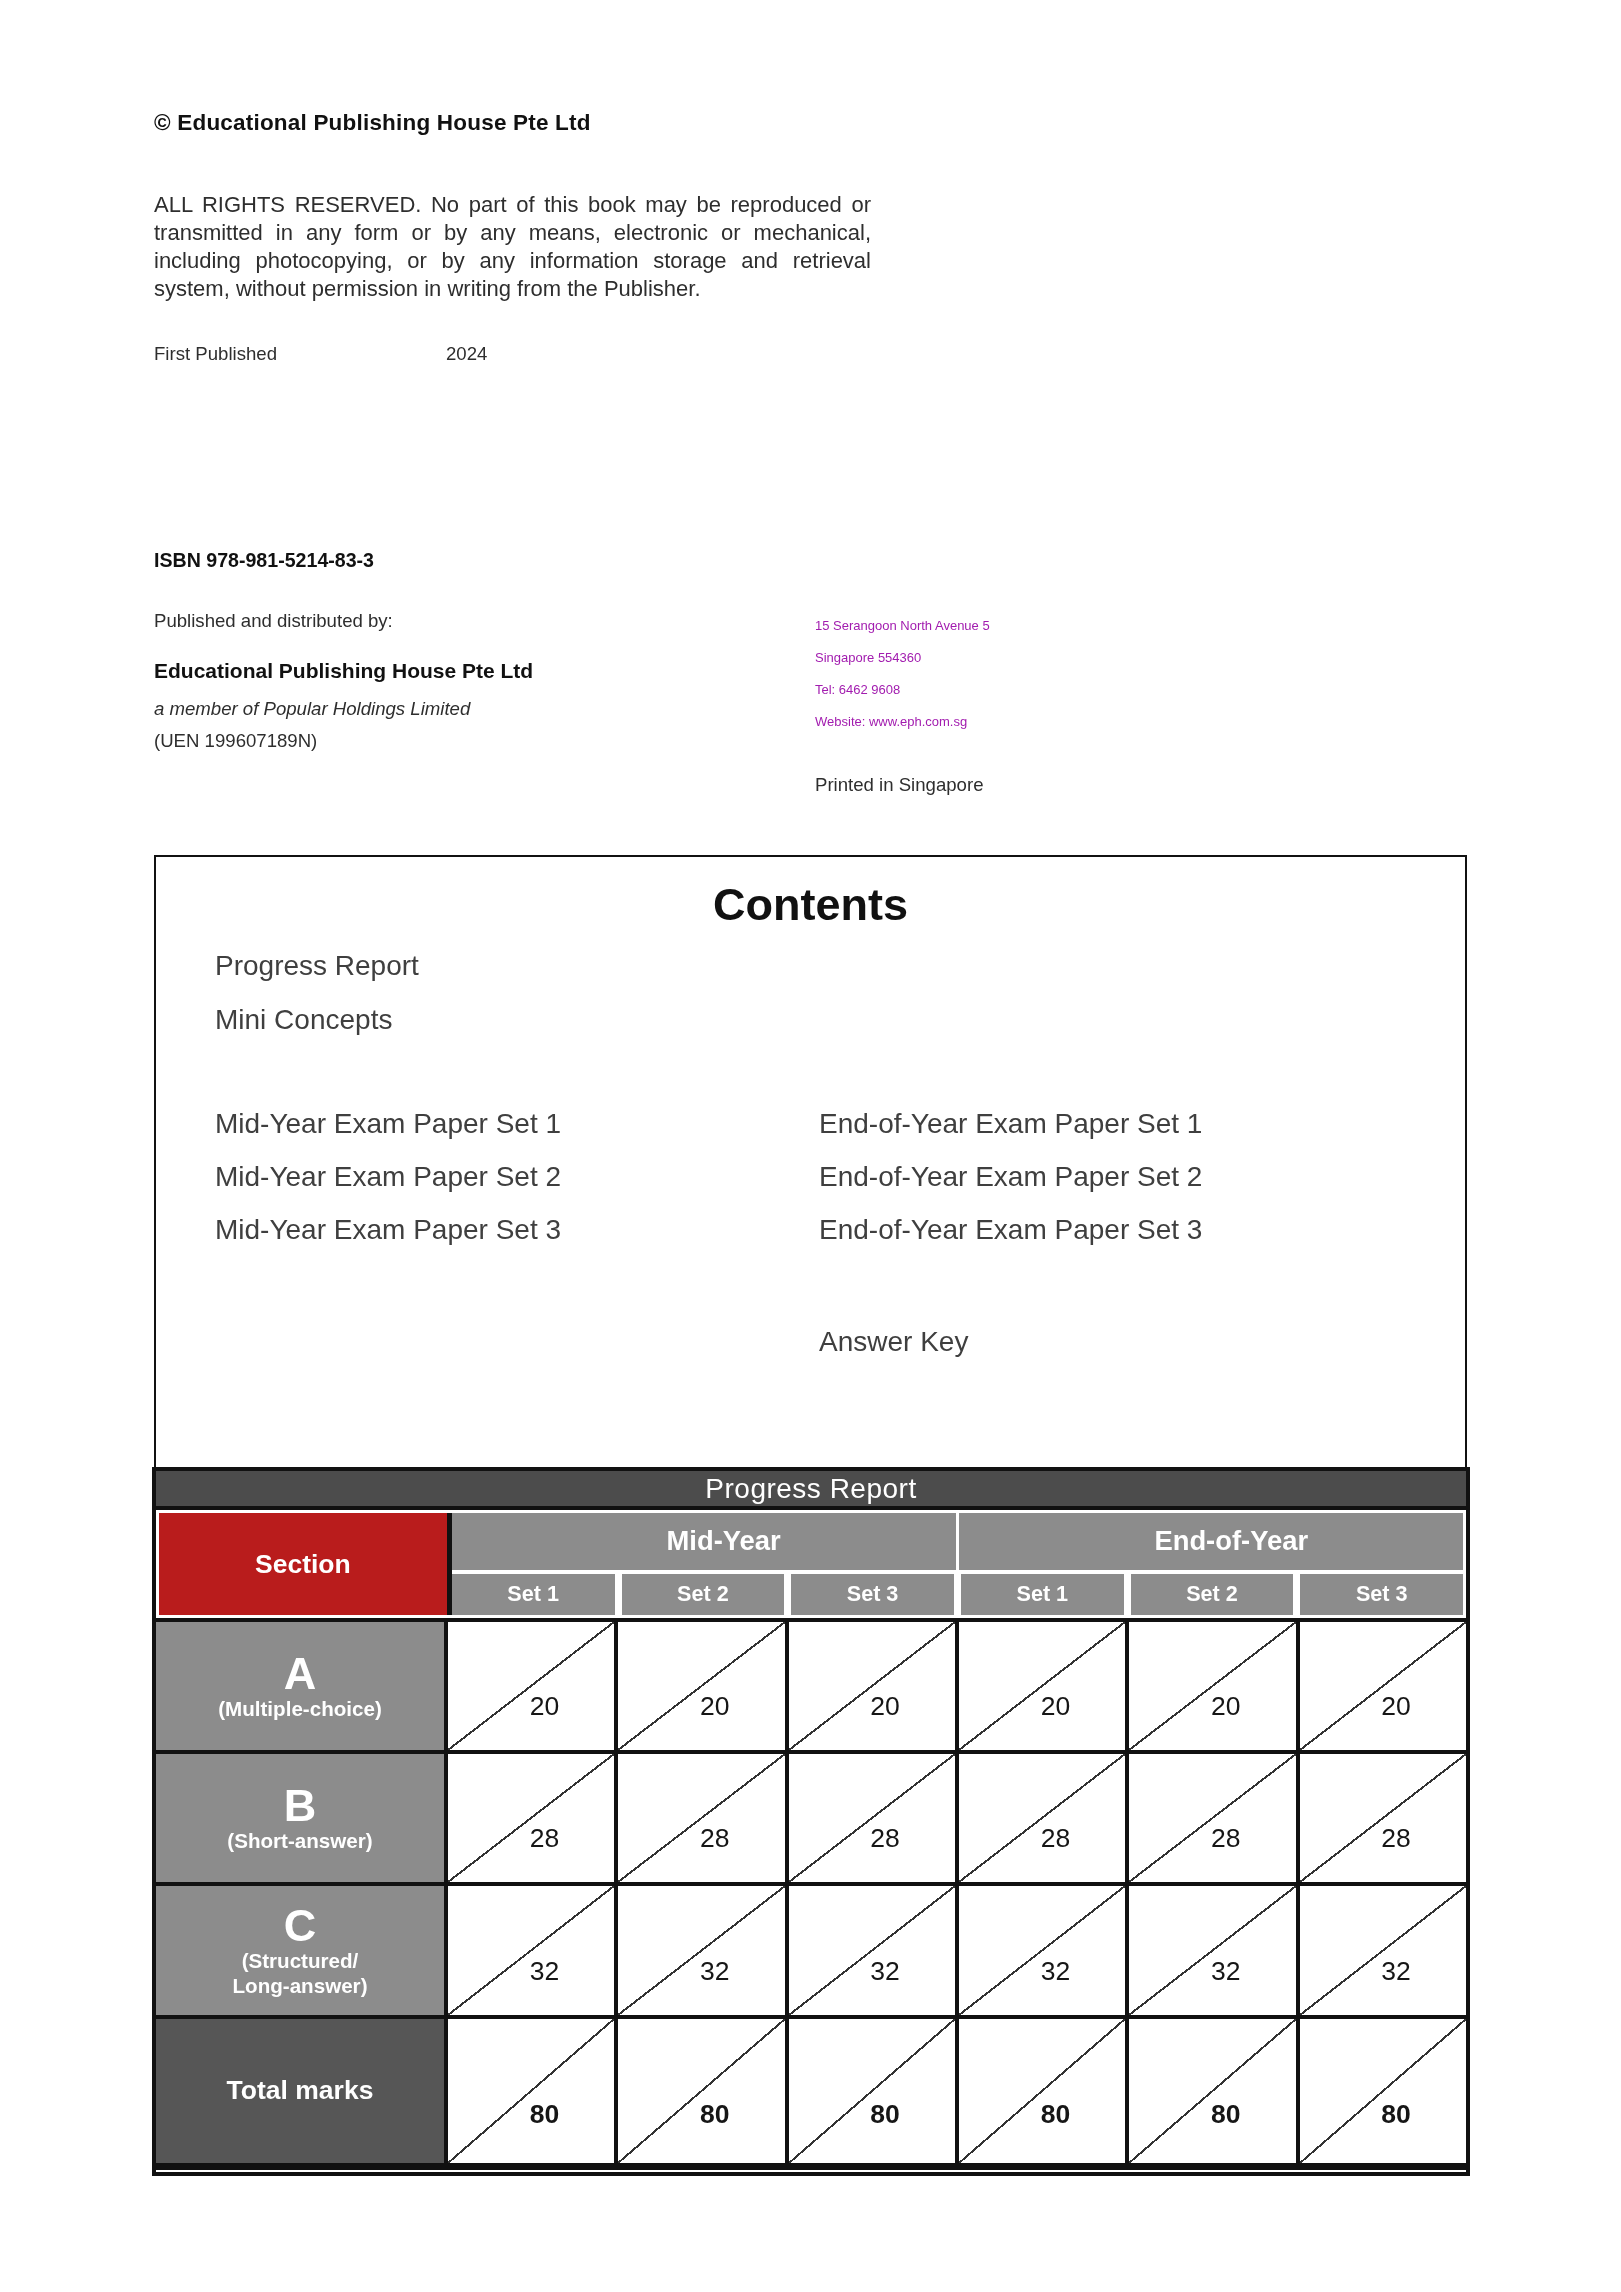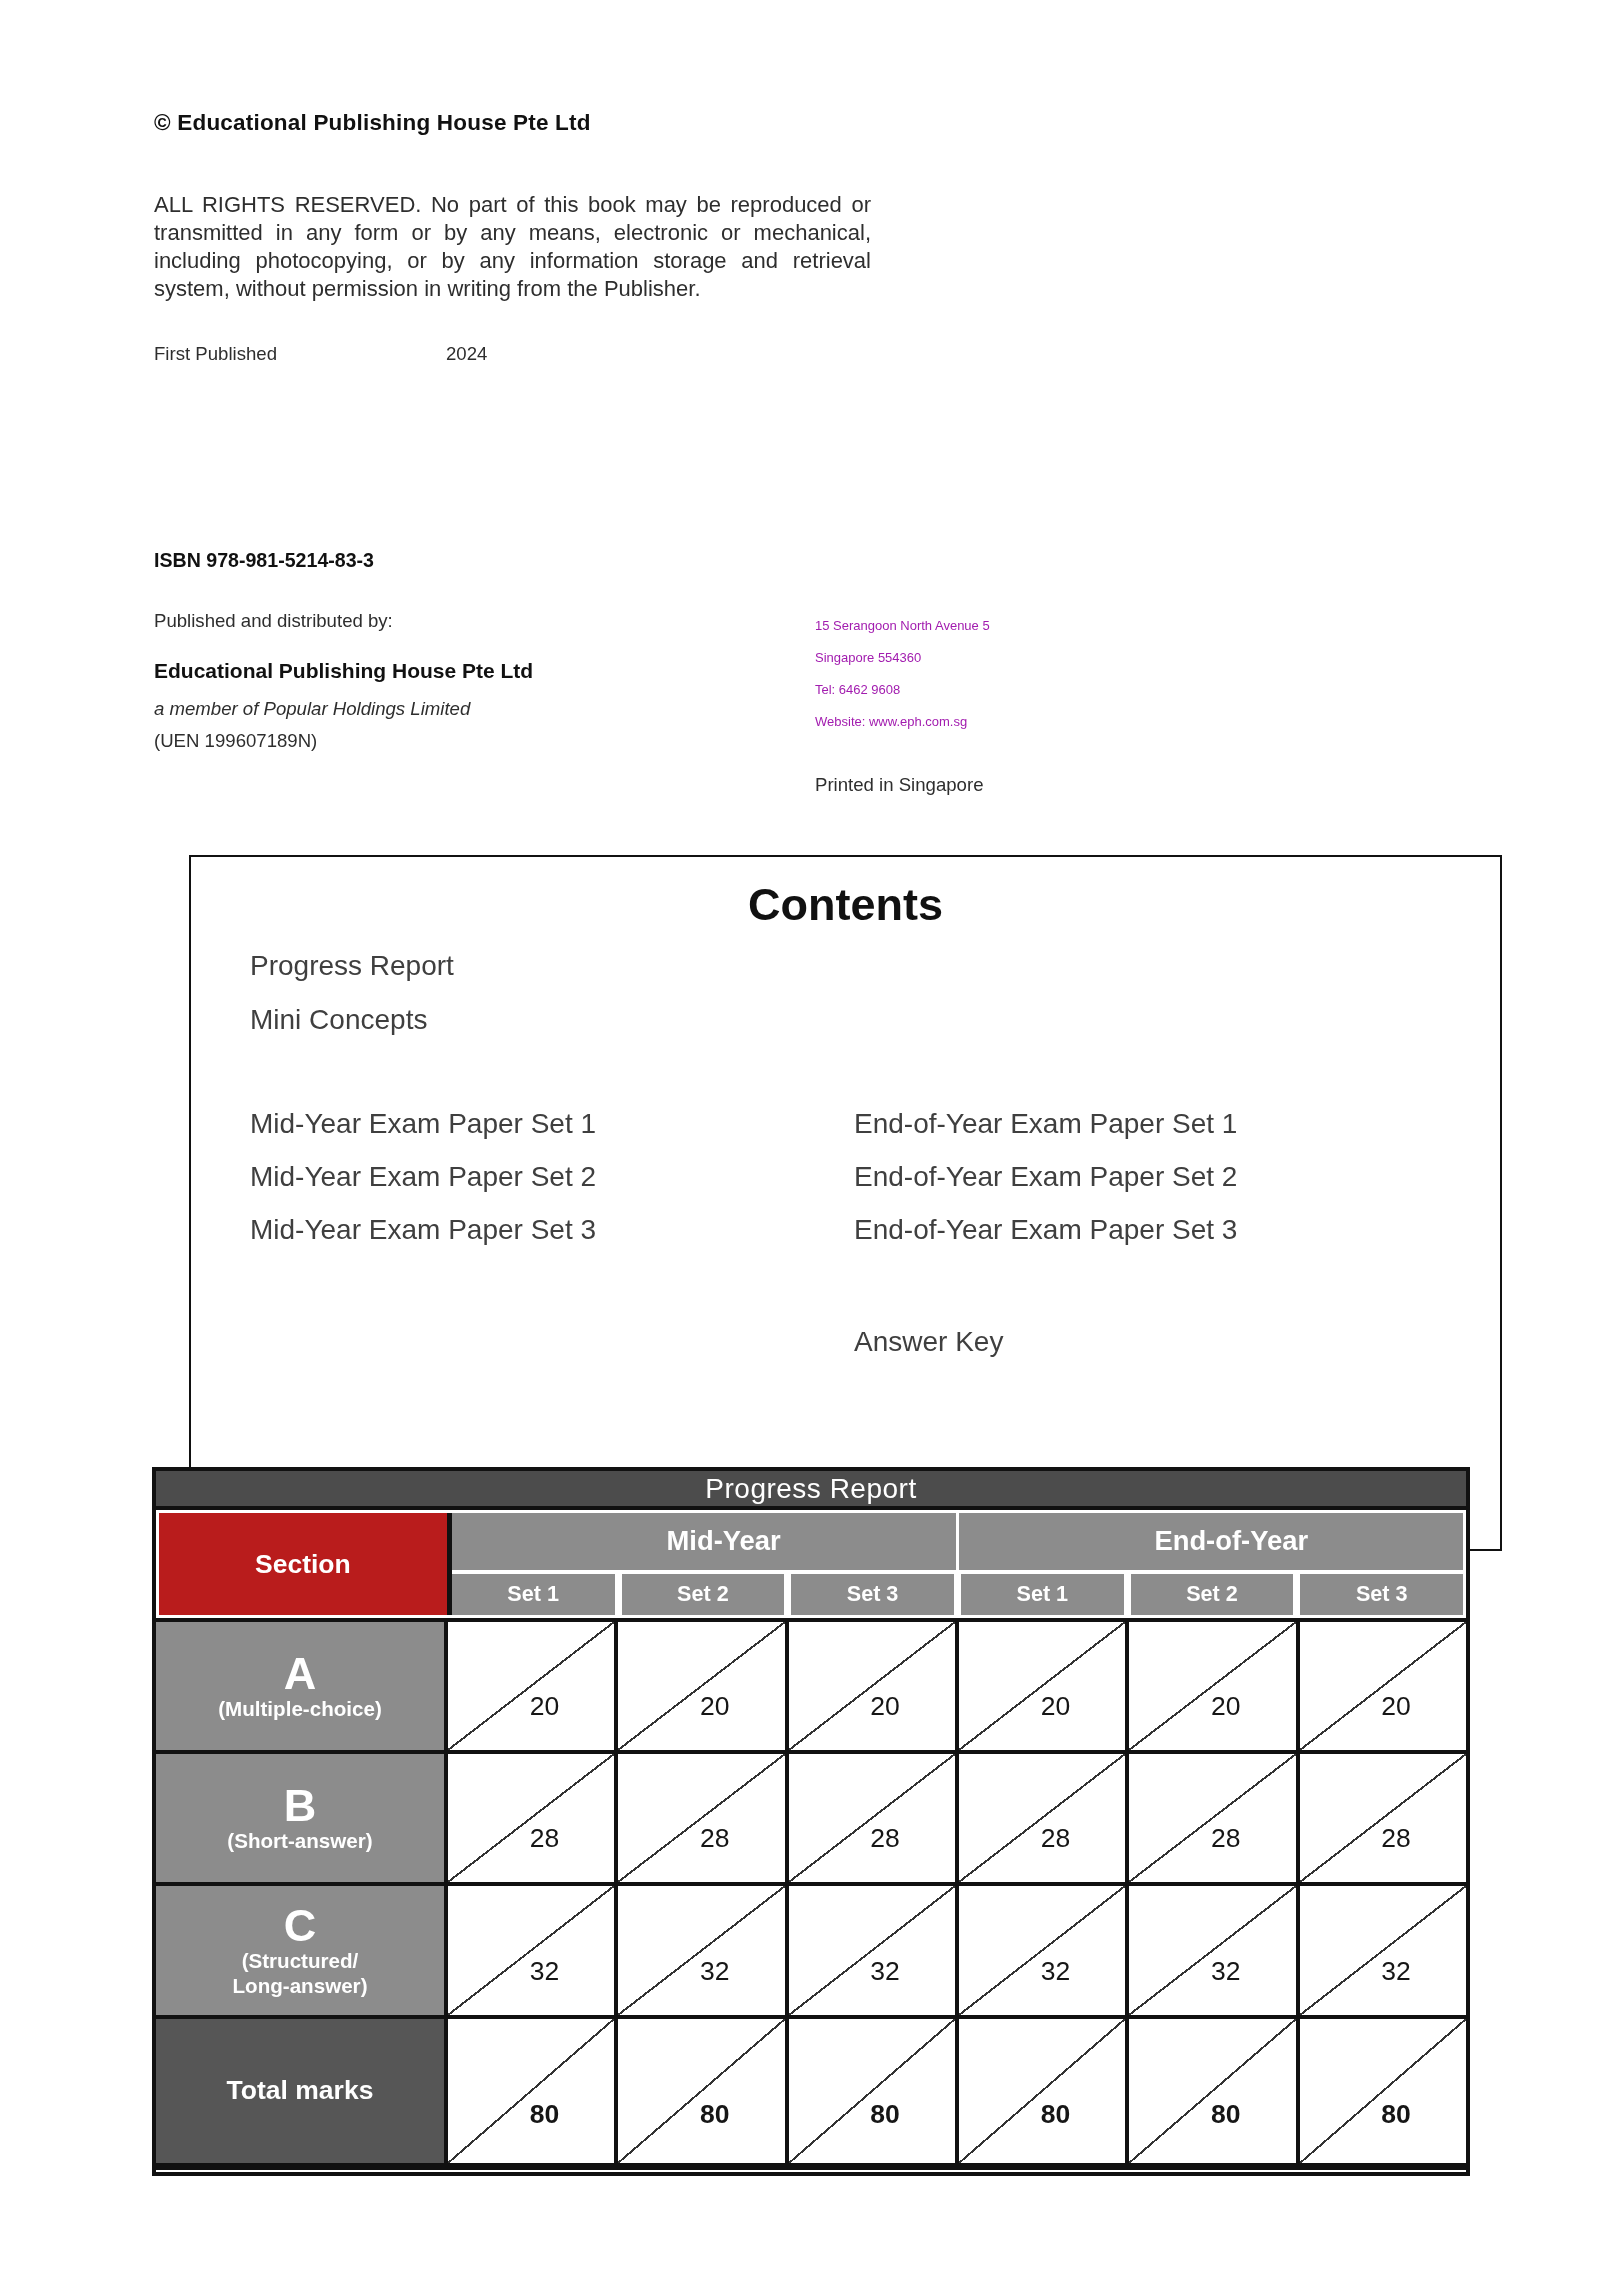--- a/index.html
+++ b/index.html
@@ -29,21 +29,21 @@
   .published-by { left: 154px; top: 610px; font-size: 18.6px; color: #2e2e2e; }
   .publisher-name { left: 154px; top: 659px; font-size: 21px; font-weight: bold; color: #111; }
   .publisher-subtitle { left: 154px; top: 698px; font-size: 18.6px; font-style: italic; color: #2e2e2e; }
   .publisher-uen { left: 154px; top: 730px; font-size: 18.6px; color: #2e2e2e; }
   .address-block { left: 815px; top: 610px; font-size: 13px; line-height: 32px; color: #a21caf; }
   .printed-in { left: 815px; top: 774px; font-size: 18.6px; color: #2e2e2e; }
 
   
   .contents-box {
     left: 154px; top: 855px; width: 1313px; height: 696px;
-    border: 2.9px solid #111; background: #fff; margin-left: 35px;
+    border: 2.9px solid #111; background: #fff;
   }
   .contents-title {
     position: absolute; left: 0; right: 0; top: 21.6px;
     text-align: center; font-size: 45px; font-weight: bold; color: #111;
   }
   .contents-item { position: absolute; font-size: 28px; color: #3f3f3f; }
   .ci-top1  { left: 59px;  top: 93px; }
   .ci-top2  { left: 59px;  top: 147px; }
   .ci-l1    { left: 59px;  top: 251px; }
   .ci-l2    { left: 59px;  top: 304px; }

